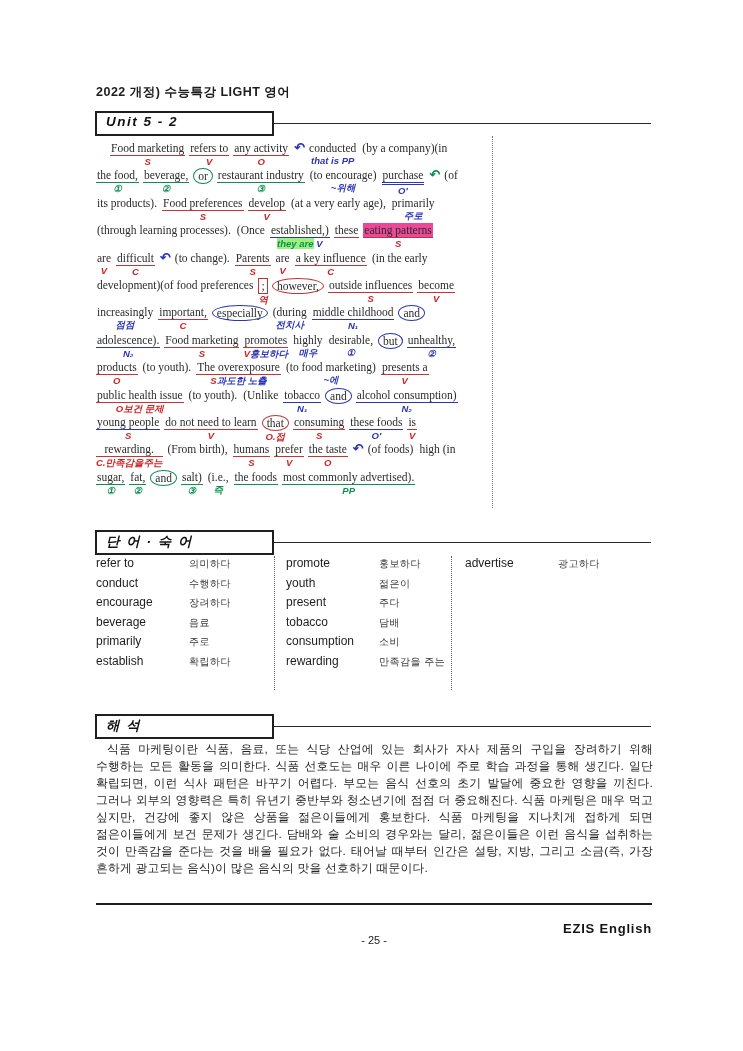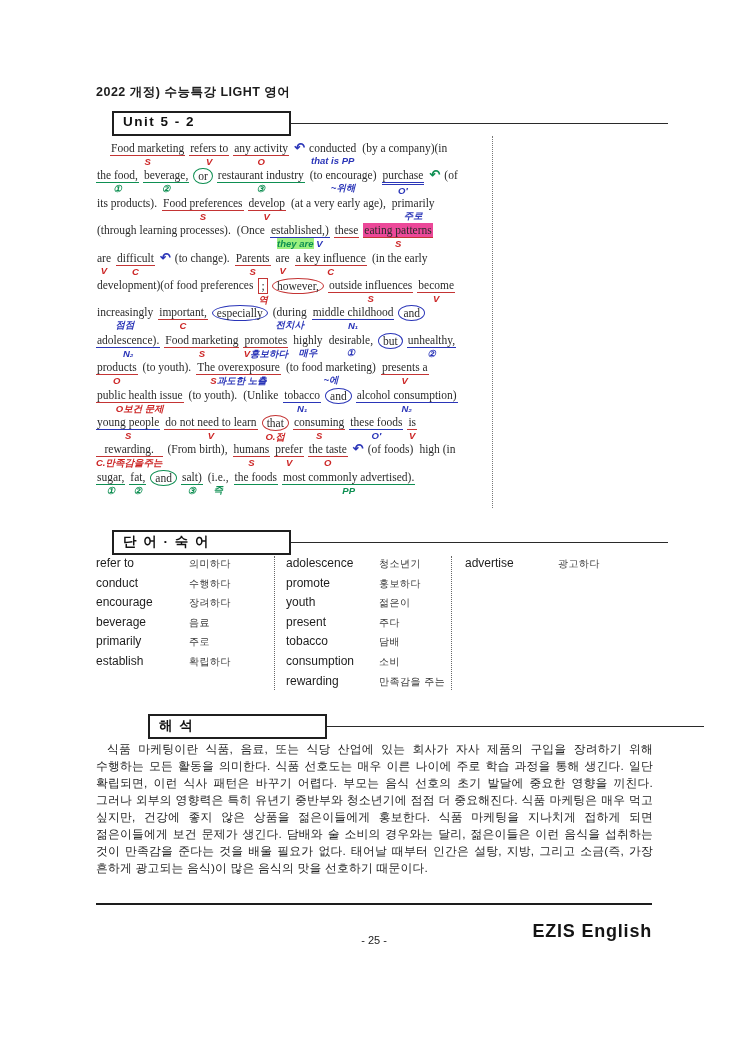--- a/index.html
+++ b/index.html
@@ -2,21 +2,21 @@
 <html><head>
 <meta charset="utf-8">
 <style>
   html,body{margin:0;padding:0;background:#ffffff;}
   .page{position:relative;width:743px;height:1051px;background:#fff;overflow:hidden;
         font-family:"Liberation Sans",sans-serif;color:#222;padding-left:36px;}
   
   .header-title{position:absolute;left:96px;top:84px;font-size:12.5px;font-weight:bold;
                 letter-spacing:0.5px;color:#1c1c1c;}
   
-  .bar{position:absolute;left:112px;width:556px;display:flex;}
+  .bar{position:absolute;left:95px;width:556px;display:flex;font-style:italic;}
   .bar .tbox{border:2px solid #1f1f1f;height:20px;width:162px;padding:1px 4px 0 9px;
              font-size:13.5px;font-weight:bold;letter-spacing:1.5px;color:#111;box-sizing:content-box;}
   .bar .rule{flex:1;border-top:1.5px solid #2a2a2a;margin-top:12px;}
   
   .passage{position:absolute;left:96px;top:136px;width:397px;height:372px;
            border-right:1px dotted #777;padding-top:5px;box-sizing:border-box;}
   .pline{white-space:nowrap;height:27.4px;}
   .indent{padding-left:14px;}
   .seg{display:inline-block;vertical-align:top;text-align:center;margin-right:4px;
        font-family:"Liberation Serif",serif;font-size:11.5px;color:#2b2b2b;line-height:14px;}
@@ -46,21 +46,21 @@
   .vrow{display:flex;align-items:baseline;height:19.6px;}
   .ven{display:inline-block;width:93px;font-size:12px;color:#1d1d1d;}
   .vko{font-size:10px;color:#363636;letter-spacing:0.5px;}
   
   .trans-text{position:absolute;left:96px;top:741px;width:557px;font-size:11.8px;
               line-height:17px;text-align:justify;text-indent:11px;color:#242424;
               letter-spacing:0.2px;word-break:keep-all;}
   
   .footer-rule{position:absolute;left:96px;top:903px;width:556px;border-top:2px solid #1d1d1d;}
   .brand{position:absolute;left:96px;top:921px;width:556px;text-align:right;
-         font-size:18px;font-weight:bold;letter-spacing:0.8px;color:#141414;}
+         font-size:13px;font-weight:bold;letter-spacing:0.8px;color:#141414;}
   .page-num{position:absolute;left:96px;top:934px;width:556px;text-align:center;
             font-size:11px;color:#222;}
 </style>
 </head>
 <body>
 
 <div class="page">
 
   <div class="header-title">2022 개정) 수능특강 LIGHT 영어</div>
 
@@ -116,24 +116,20 @@
           <span class="ven">primarily</span>
           <span class="vko">주로</span>
         </div>
         <div class="vrow">
           <span class="ven">establish</span>
           <span class="vko">확립하다</span>
         </div>
       </div>
       <div class="vcol vcol1">
         <div class="vrow">
-          <span class="ven">adolescence</span>
-          <span class="vko">청소년기</span>
-        </div>
-        <div class="vrow">
           <span class="ven">promote</span>
           <span class="vko">홍보하다</span>
         </div>
         <div class="vrow">
           <span class="ven">youth</span>
           <span class="vko">젊은이</span>
         </div>
         <div class="vrow">
           <span class="ven">present</span>
           <span class="vko">주다</span>
@@ -152,21 +148,21 @@
         </div>
       </div>
       <div class="vcol vcol2">
         <div class="vrow">
           <span class="ven">advertise</span>
           <span class="vko">광고하다</span>
         </div>
       </div>
     </div>
 
-  <div class="bar" style="top:714px;margin-left:36px;">
+  <div class="bar" style="top:714px;">
     <div class="tbox">
       <span>해 석</span>
     </div>
     <div class="rule"></div>
   </div>
 
   <div class="trans-text">식품 마케팅이란 식품, 음료, 또는 식당 산업에 있는 회사가 자사 제품의 구입을 장려하기 위해 수행하는 모든 활동을 의미한다. 식품 선호도는 매우 이른 나이에 주로 학습 과정을 통해 생긴다. 일단 확립되면, 이런 식사 패턴은 바꾸기 어렵다. 부모는 음식 선호의 초기 발달에 중요한 영향을 끼친다. 그러나 외부의 영향력은 특히 유년기 중반부와 청소년기에 점점 더 중요해진다. 식품 마케팅은 매우 먹고 싶지만, 건강에 좋지 않은 상품을 젊은이들에게 홍보한다. 식품 마케팅을 지나치게 접하게 되면 젊은이들에게 보건 문제가 생긴다. 담배와 술 소비의 경우와는 달리, 젊은이들은 이런 음식을 섭취하는 것이 만족감을 준다는 것을 배울 필요가 없다. 태어날 때부터 인간은 설탕, 지방, 그리고 소금(즉, 가장 흔하게 광고되는 음식)이 많은 음식의 맛을 선호하기 때문이다.</div>
 
   <div class="footer-rule"></div>
   <div class="brand">EZIS English</div>

